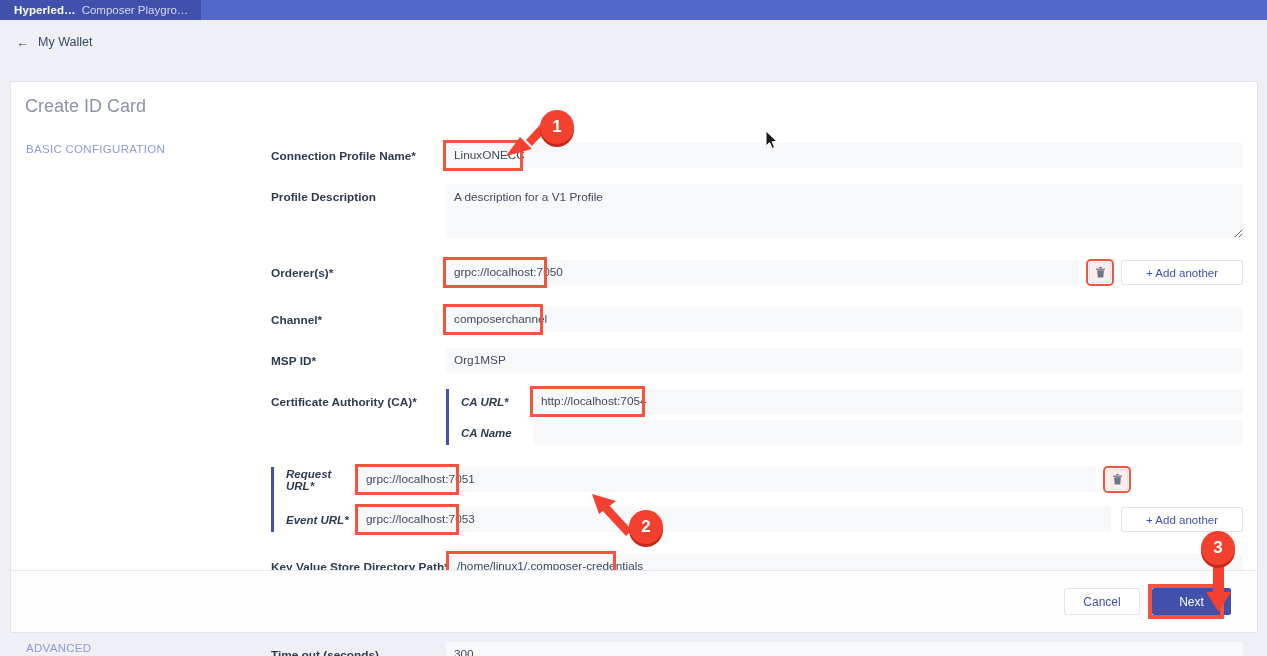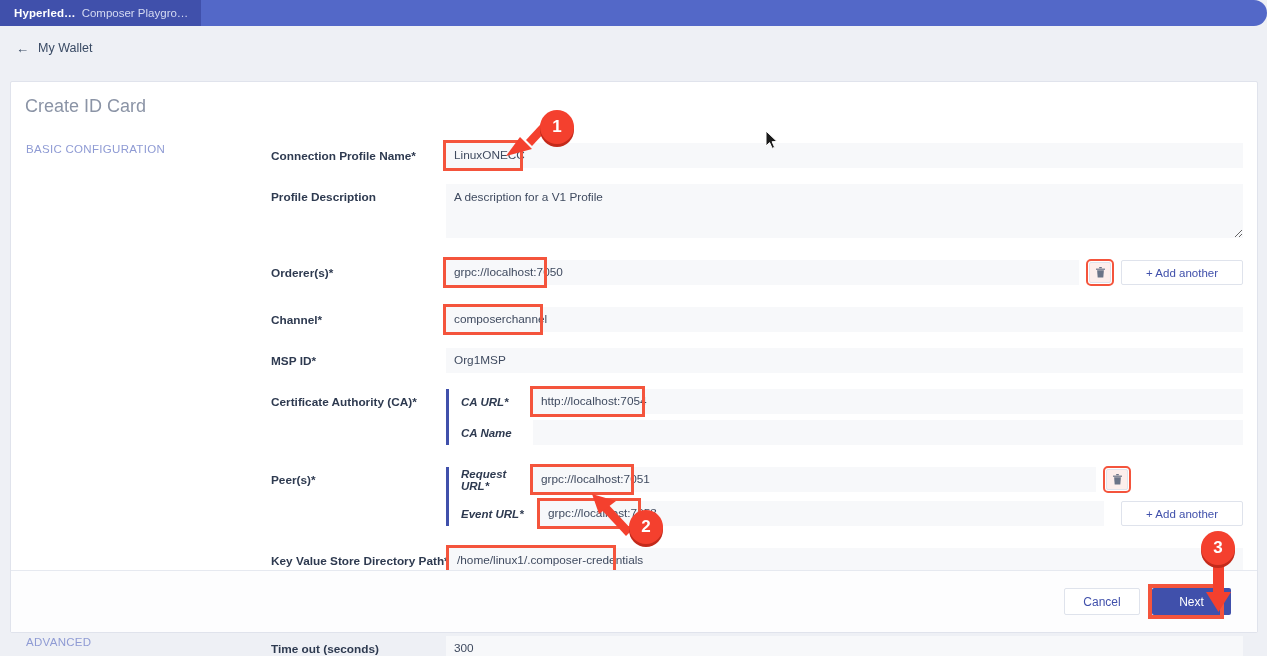--- a/index.html
+++ b/index.html
@@ -5,23 +5,23 @@
   * { box-sizing: border-box; margin: 0; padding: 0; }
   html, body {
     width: 1267px; height: 656px;
     background: #eef0f5;
     font-family: "Liberation Sans", sans-serif;
     overflow: hidden;
   }
 
   
   .tabstrip {
-    height: 26px; width: 100%;
+    height: 20px; width: 100%;
     background: #5368c8;
-    display: flex; align-items: stretch; border-radius: 13px;
+    display: flex; align-items: stretch;
   }
   .tab-active {
     background: #4050ab;
     display: flex; align-items: center;
     padding: 0 13px 0 14px;
     gap: 6px;
     min-width: 160px;
   }
   .tab-app {
     color: #ffffff; font-size: 11.5px; font-weight: bold;
@@ -296,39 +296,38 @@
             </div>
             <div class="subrow">
               <div class="sub-label">CA Name</div>
               <input class="input" value="" style="">
             </div>
           </div>
         </div>
       </div>
 
       <div class="row" style="margin-top:22px;">
-        <div class="row-label">Peer(s)*</div>
         <div class="field-area">
           <div class="subgroup">
             <div class="subrow">
               <div class="sub-label">Request URL*</div>
               <div class="hl-wrap">
                 <input class="input" value="grpc://localhost:7051" style="">
                 <div class="hl-box" style="width:104px;"></div>
               </div>
               <div class="icon-btn hl" style="margin-left:10px;margin-top:0;">
                 <svg width="9" height="11" viewBox="0 0 9 11">
                   <rect x="0" y="1.6" width="9" height="1.2" fill="#6b7488"></rect>
                   <rect x="3.2" y="0" width="2.6" height="1.3" fill="#6b7488"></rect>
                   <path d="M1.1 3.2 h6.8 l-.6 7.3 h-5.6 z" fill="#6b7488"></path>
                 </svg>
               </div>
               <div style="width:115px;flex:0 0 115px;"></div>
             </div>
-            <div class="subrow" style="margin-top:9px;gap:7px;">
+            <div class="subrow" style="margin-top:15px;">
               <div class="sub-label">Event URL*</div>
               <div class="hl-wrap">
                 <input class="input" value="grpc://localhost:7053" style="">
                 <div class="hl-box" style="width:104px;"></div>
               </div>
               <button class="add-btn" style="margin-left:10px;">+ Add another</button>
             </div>
           </div>
         </div>
       </div>

